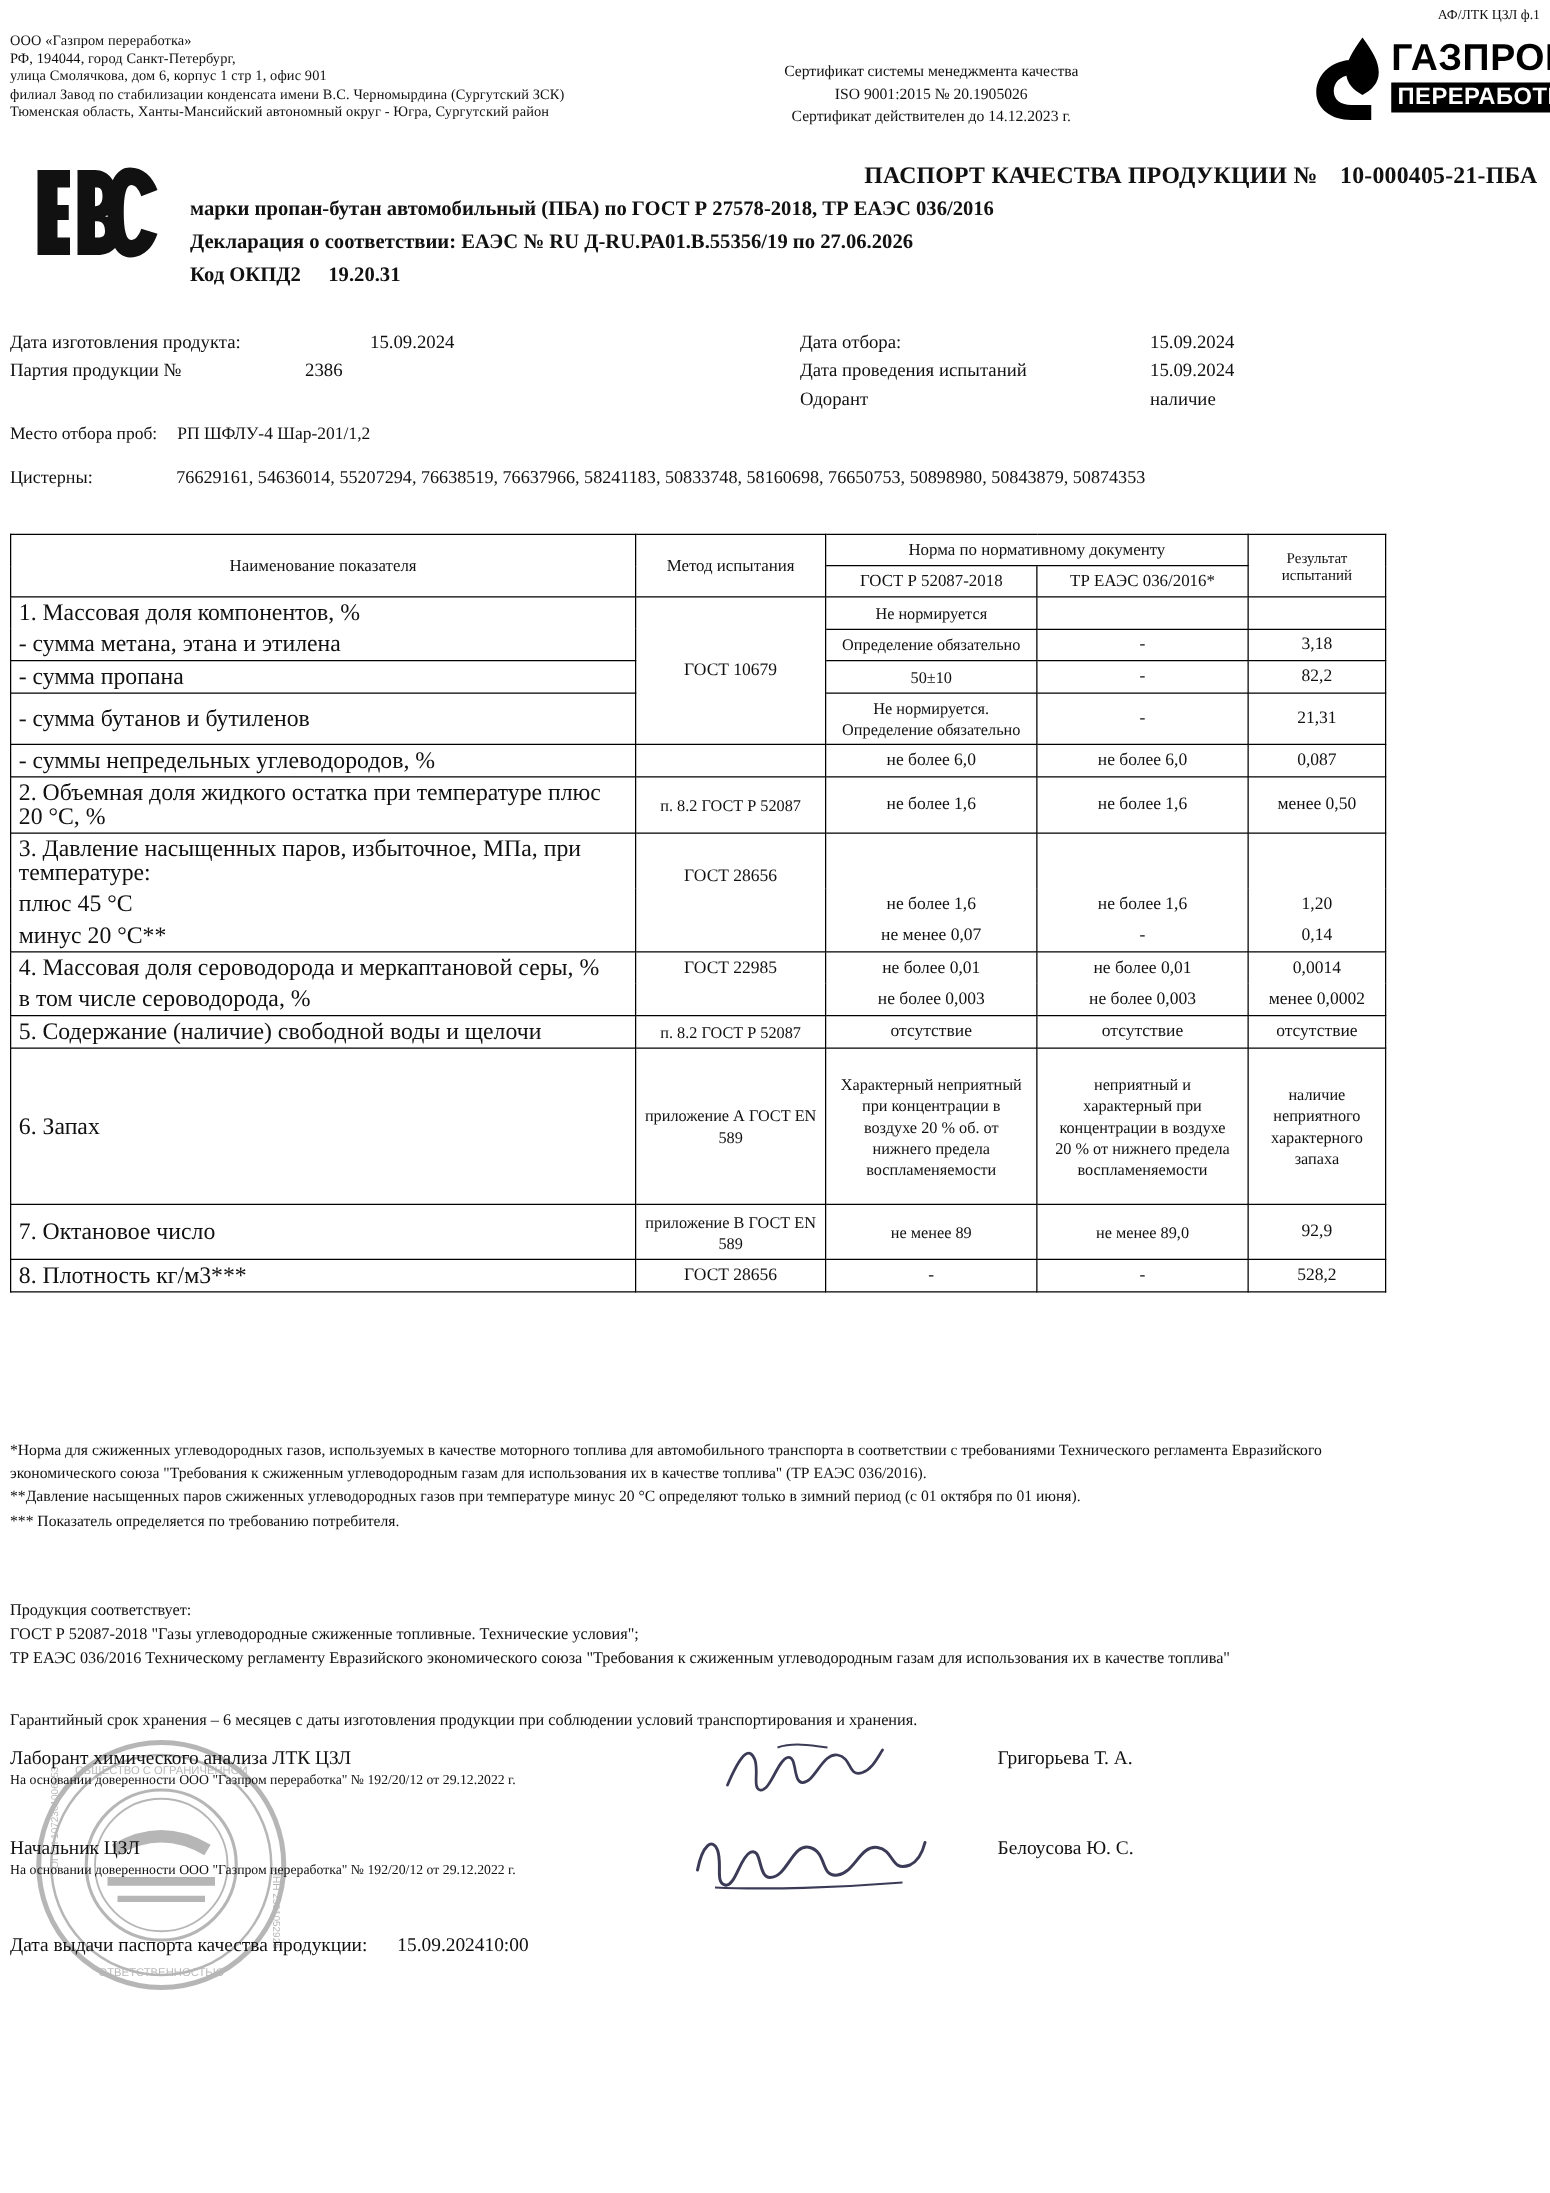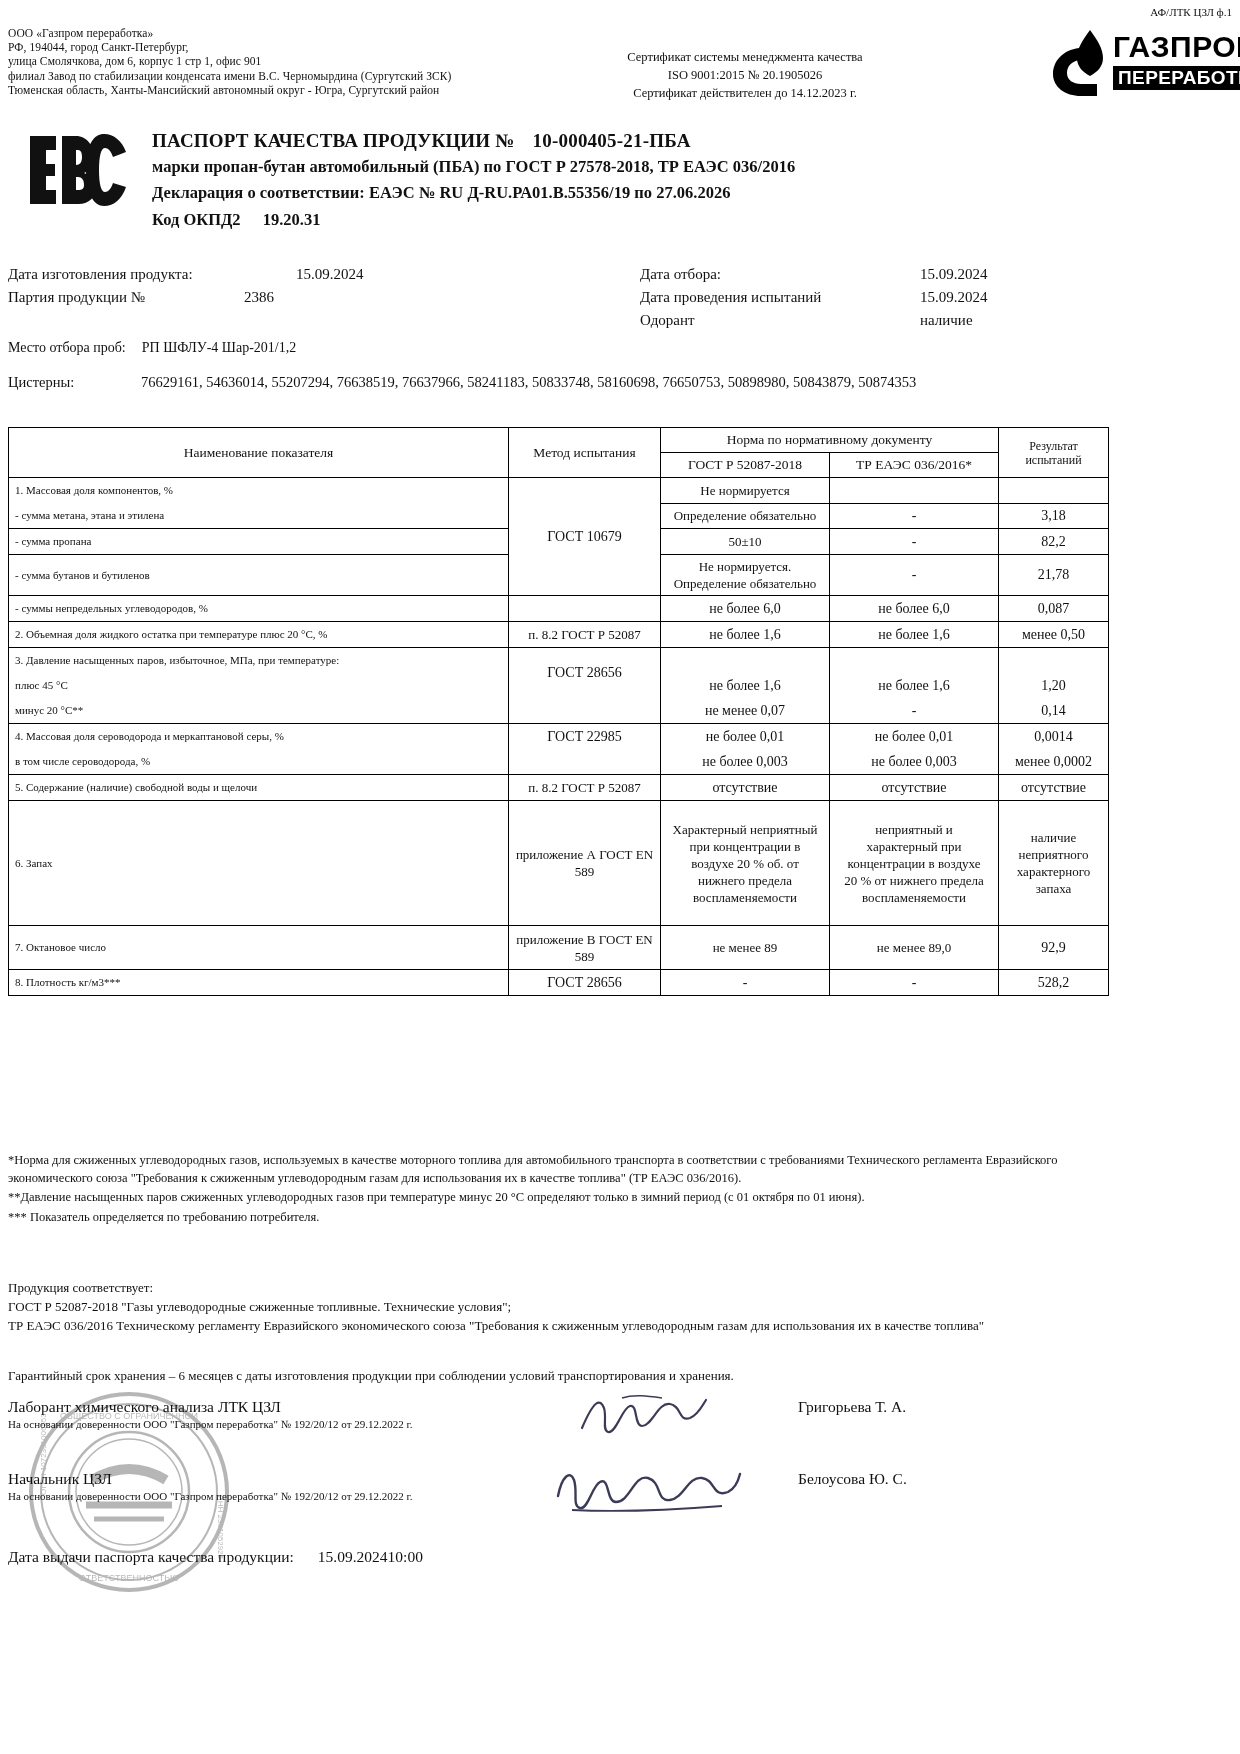--- a/index.html
+++ b/index.html
@@ -22,21 +22,21 @@
   .logo{position:absolute;right:16px;top:26px;width:185px;height:72px;}
   .logo .flame{position:absolute;left:10px;top:2px;width:72px;height:70px;}
   .logo .gz{position:absolute;left:74px;top:6px;font-family:"Liberation Sans",sans-serif;font-weight:bold;font-size:30px;letter-spacing:0.5px;line-height:30px;color:#000;}
   .logo .pr{position:absolute;left:74px;top:40px;background:#000;color:#fff;font-family:"Liberation Sans",sans-serif;font-weight:bold;font-size:19px;letter-spacing:0.4px;padding:2px 5px 3px 5px;line-height:19px;}
 
   
   .eac{position:absolute;left:26px;top:132px;width:105px;height:76px;}
 
   
   .titles{position:absolute;left:152px;top:128px;right:10px;}
-  .t1{font-size:19px;font-weight:bold;letter-spacing:0.2px;line-height:26px;white-space:nowrap;}
+  .t1{font-size:19px;font-weight:bold;letter-spacing:0.2px;line-height:26px;white-space:nowrap;text-align:right;}
   .t1 .num{margin-left:18px;}
   .t2{font-size:16.5px;font-weight:bold;line-height:24px;white-space:nowrap;}
   .t3{font-size:16.5px;font-weight:bold;line-height:26px;white-space:nowrap;}
   .t4{font-size:16.5px;font-weight:bold;line-height:28px;white-space:nowrap;}
   .t4 .v{margin-left:22px;}
 
   
   .meta{position:absolute;left:8px;top:266px;width:1224px;font-size:15px;}
   .mrow{position:relative;height:23px;}
   .ml{position:absolute;left:0;}
@@ -53,21 +53,21 @@
   
   table.main{position:absolute;left:8px;top:427px;width:1100px;border-collapse:collapse;table-layout:fixed;}
   table.main td,table.main th{border:1px solid #000;vertical-align:middle;font-weight:normal;}
   .c1{width:500px;}
   .c2{width:152px;}
   .c3{width:169px;}
   .c4{width:169px;}
   .c5{width:110px;}
   th.hd{text-align:center;font-size:13.5px;line-height:16px;padding:4px 2px;}
   th.hd.small{font-size:12px;line-height:14px;}
-  td.name{font-size:11px;padding:3px 4px 3px 6px;text-align:left;line-height:19px;}
+  td.name{font-size:19px;padding:3px 4px 3px 6px;text-align:left;line-height:19px;}
   td.ctr{text-align:center;font-size:14px;line-height:18px;padding:3px 2px;}
   td.ctr.sm{font-size:13px;line-height:17px;}
   .nb{border-bottom:0 !important;}
   .nt{border-top:0 !important;}
 
   
   .notes{position:absolute;left:8px;top:1152px;width:1110px;font-size:12.5px;line-height:17.5px;}
   .notes p{margin:0 0 2px 0;}
   .conform{position:absolute;left:8px;top:1278px;width:1120px;font-size:13px;line-height:19px;}
   .conform p{margin:0;}
@@ -211,21 +211,21 @@
       <tr>
         <td class="name"> - сумма пропана</td>
         <td class="ctr sm">50±10</td>
         <td class="ctr">-</td>
         <td class="ctr">82,2</td>
       </tr>
       <tr>
         <td class="name"> - сумма бутанов и бутиленов</td>
         <td class="ctr sm">Не нормируется. Определение обязательно</td>
         <td class="ctr">-</td>
-        <td class="ctr">21,78</td>
+        <td class="ctr">21,31</td>
       </tr>
       <tr>
         <td class="name"> - суммы непредельных углеводородов, %</td>
         <td class="ctr"></td>
         <td class="ctr">не более 6,0</td>
         <td class="ctr">не более 6,0</td>
         <td class="ctr">0,087</td>
       </tr>
 
       <tr>

